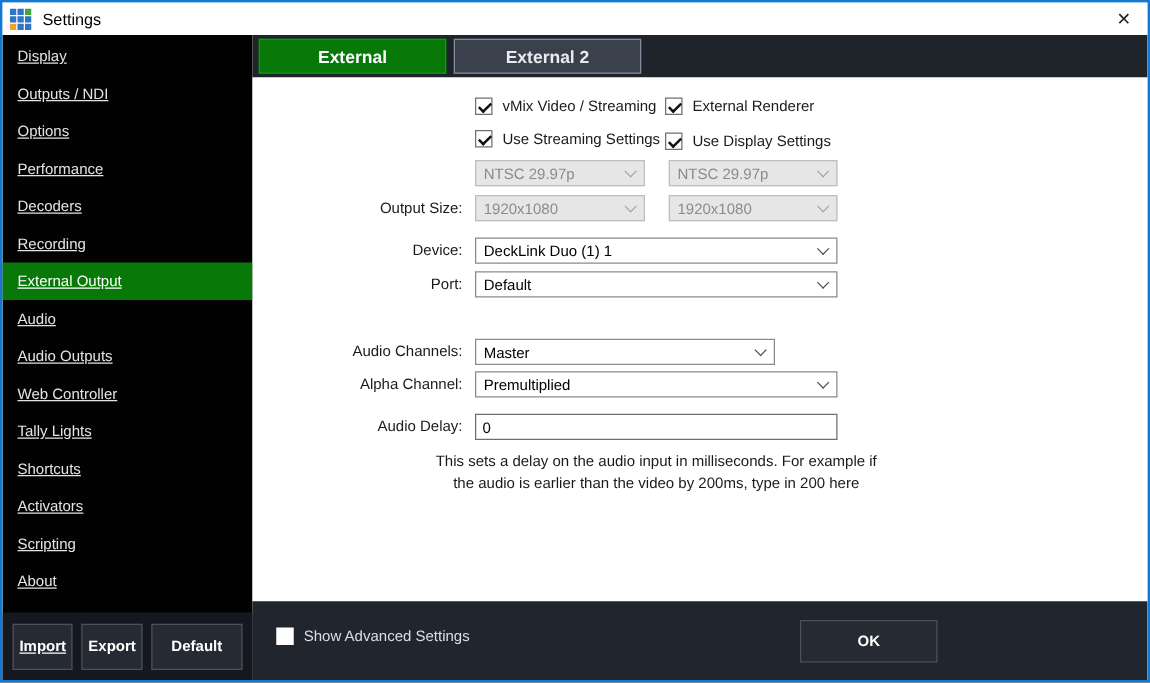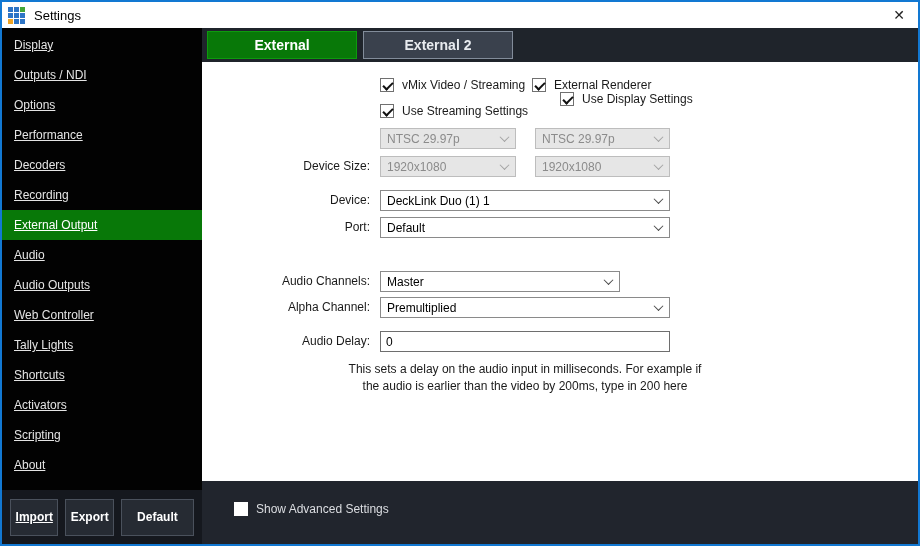--- a/index.html
+++ b/index.html
@@ -87,21 +87,21 @@
     transform: rotate(-45deg); }
 
   .textbox { position: absolute; height: 21px; border: 1px solid #6e6e6e;
     background: #fff; font-size: 12px; color: #000; padding: 0 5px;
     font-family: "Liberation Sans", sans-serif; }
 
   .help { position: absolute; left: 128px; top: 299px; width: 390px;
     text-align: center; font-size: 12px; color: #1a1a1a; line-height: 1.4; }
 
   
-  .adv { left: 32px; top: 21px; color: #dcdee2; }
+  .adv { left: 19px; top: 21px; color: #dcdee2; }
   .adv .cb-box { border: none; }
   .btn-ok { position: absolute; left: 438px; top: 15px; width: 110px; height: 34px; }
   .btn-cancel { position: absolute; left: 558px; top: 15px; width: 150px; height: 34px; }
 </style>
 </head>
 <body>
 
 <div class="window">
 
   <div class="titlebar">
@@ -161,38 +161,38 @@
           <span>vMix Video / Streaming</span>
         </div>
         <div class="cb-item" style="left:330px; top:16px;">
           <span class="cb-box checked"></span>
           <span>External Renderer</span>
         </div>
         <div class="cb-item" style="left:178px; top:42px;">
           <span class="cb-box checked"></span>
           <span>Use Streaming Settings</span>
         </div>
-        <div class="cb-item" style="left:330px; top:30px;margin-left:28px;">
+        <div class="cb-item" style="left:330px; top:44px;">
           <span class="cb-box checked"></span>
           <span>Use Display Settings</span>
         </div>
 
         <div class="row" style="left:0; top:66px; width:700px;">
           <div class="dd disabled" style="left:178px; width:136px;">
             <span>NTSC 29.97p</span>
               <span class="chev"></span>
           </div>
           <div class="dd disabled" style="left:333px; width:135px;">
             <span>NTSC 29.97p</span>
               <span class="chev"></span>
           </div>
         </div>
 
         <div class="row" style="left:0; top:94px; width:700px;">
-          <span class="flabel">Device Size:</span>
+          <span class="flabel">Output Size:</span>
           <div class="dd disabled" style="left:178px; width:136px;">
             <span>1920x1080</span>
               <span class="chev"></span>
           </div>
           <div class="dd disabled" style="left:333px; width:135px;">
             <span>1920x1080</span>
               <span class="chev"></span>
           </div>
         </div>
 
@@ -237,16 +237,17 @@
           <div>This sets a delay on the audio input in milliseconds. For example if</div>
           <div>the audio is earlier than the video by 200ms, type in 200 here</div>
         </div>
       </div>
 
       <div class="footer">
         <div class="cb-item adv">
           <span class="cb-box"></span>
           <span>Show Advanced Settings</span>
         </div>
+        <div class="dark-btn btn-ok">OK</div>
       </div>
     </div>
   </div>
 </div>
 
 </body></html>

